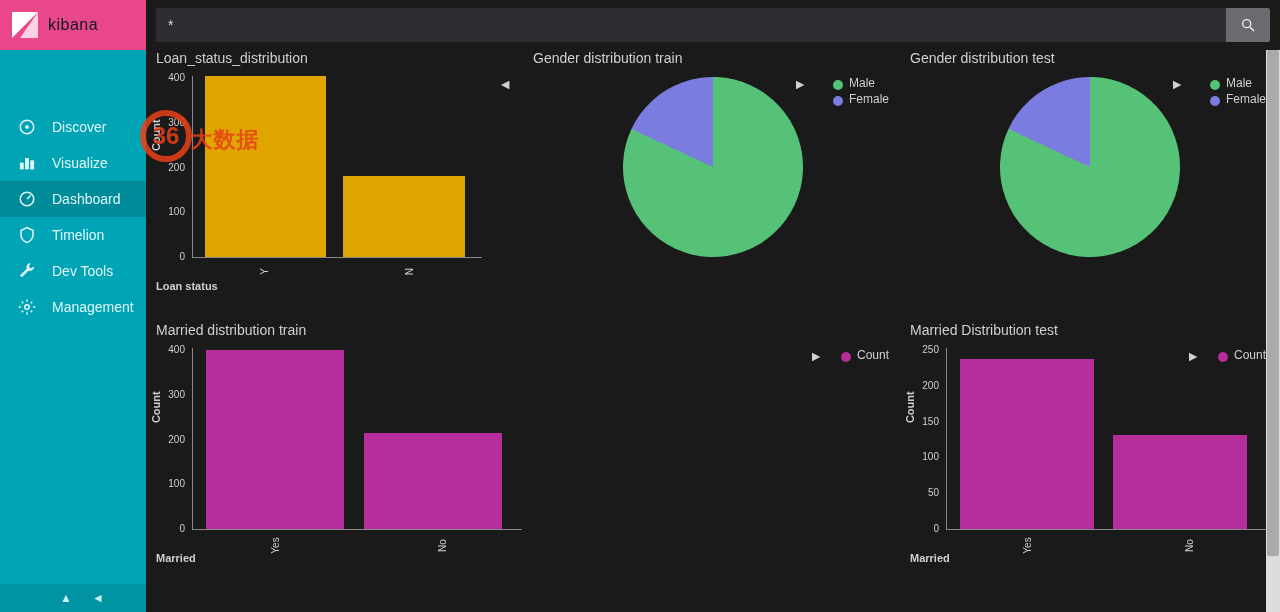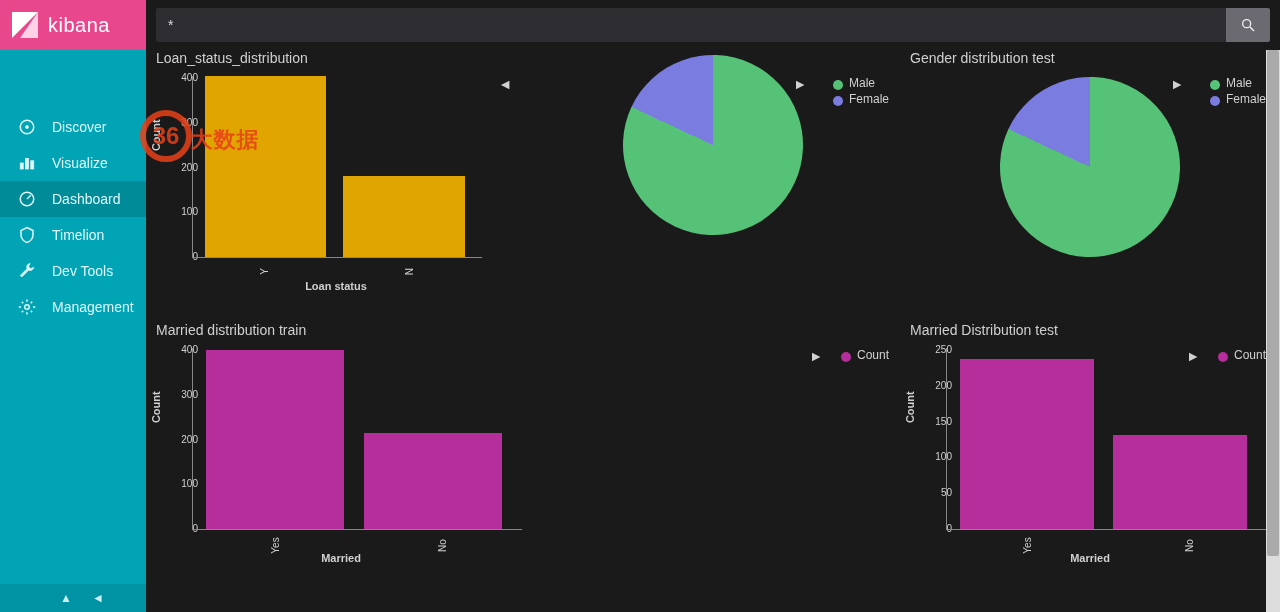--- a/index.html
+++ b/index.html
@@ -3,21 +3,21 @@
 <meta charset="utf-8">
 <style>
 * { margin: 0; padding: 0; box-sizing: border-box; }
 body { font-family: "Helvetica Neue", Arial, sans-serif; background: #1a1a1a; color: #d0d0d0; width: 1280px; height: 612px; overflow: hidden; }
 .app { display: flex; height: 100%; width: 1280px; }
 
 
 .sidebar { width: 168px; background: #00A4B4; display: flex; flex-direction: column; }
 .logo-area { background: #E8488B; height: 50px; display: flex; align-items: center; padding-left: 10px; }
 .logo-mark { width: 30px; height: 30px; margin-right: 8px; }
-.logo-text { color: #ffffff; font-size: 20px; font-weight: 400; letter-spacing: 0.5px; }
+.logo-text { color: #0f172a; font-size: 16px; font-weight: 400; letter-spacing: 0.5px; }
 .nav-list { list-style: none; padding-top: 20px; margin-top: 39px; }
 .nav-item { display: flex; align-items: center; height: 36px; padding-left: 18px; color: #e0f7fa; font-size: 14px; cursor: pointer; }
 .nav-item.active { background: rgba(0,0,0,0.15); }
 .nav-icon { width: 18px; height: 18px; margin-right: 16px; fill: #e0f7fa; stroke: #e0f7fa; }
 .sidebar-footer { margin-top: auto; height: 28px; background: #0093a3; display: flex; align-items: center; padding-left: 60px; gap: 20px; }
 .sidebar-footer .foot-icon { color: #cceff2; font-size: 12px; }
 
 
 .main { flex: 1; display: flex; flex-direction: column; background: #1a1a1a; }
 .topbar { height: 50px; display: flex; align-items: center; padding: 8px 10px; background: #1a1a1a; }
@@ -29,22 +29,22 @@
 
 .panel { position: relative; }
 .panel-title { color: #d0d0d0; font-size: 14px; margin-bottom: 6px; }
 .collapse-btn { position: absolute; top: 26px; font-size: 14px; color: #d0d0d0; background: none; border: none; cursor: pointer; }
 .legend { position: absolute; top: 26px; right: 4px; font-size: 12px; color: #d0d0d0; }
 .legend-item { display: flex; align-items: flex-end; margin-bottom: 2px; }
 .legend-swatch { width: 10px; height: 10px; border-radius: 50%; margin-right: 6px; }
 
 .chart-area { position: relative; }
 .axis-label-y { position: absolute; left: -6px; top: 50%; transform: rotate(-90deg) translateX(50%); transform-origin: left top; font-size: 11px; font-weight: bold; color: #d0d0d0; }
-.axis-label-x { text-align: center; font-size: 11px; font-weight: bold; color: #d0d0d0; margin-top: 18px; }
-.y-ticks { position: absolute; left: 18px; top: 0; height: 100%; display: flex; flex-direction: column; justify-content: space-between; font-size: 10px; color: #d0d0d0; text-align: right; width: 24px; }
+.axis-label-x { text-align: left; font-size: 11px; font-weight: bold; color: #d0d0d0; margin-top: 18px; }
+.y-ticks { position: absolute; left: 5px; top: 0; height: 100%; display: flex; flex-direction: column; justify-content: space-between; font-size: 10px; color: #d0d0d0; text-align: right; width: 24px; }
 .plot { position: absolute; left: 36px; right: 4px; top: 4px; bottom: 4px; border-left: 1px solid #888; border-bottom: 1px solid #888; }
 .bar { position: absolute; bottom: 0; }
 .x-ticks { position: absolute; left: 36px; right: 4px; font-size: 10px; color: #d0d0d0; display: flex; }
 .x-tick { flex: 1; text-align: center; transform: rotate(-90deg); transform-origin: center; }
 
 .pie-wrap { display: flex; justify-content: center; align-items: center; height: 190px; }
 .pie { width: 180px; height: 180px; border-radius: 50%; }
 
 .watermark { position: absolute; top: 110px; left: 140px; pointer-events: none; opacity: 0.85; font-weight: bold; }
 .wm-circle { display:inline-block; width: 52px; height: 52px; border: 6px solid #E84118; border-radius: 50%; color: #E84118; text-align: center; line-height: 40px; font-size: 24px; font-weight: 900; }
@@ -146,20 +146,21 @@
           </div>
           <div class="x-ticks" style="top:194px">
             <span class="x-tick">Y</span>
             <span class="x-tick">N</span>
           </div>
         </div>
         <div class="axis-label-x">Loan status</div>
       </div>
 
       <div class="panel">
+        <div class="panel-title">Gender distribution train</div>
         <button class="collapse-btn" style="right:86px">►</button>
         <div class="legend">
           <div class="legend-item">
               <span class="legend-swatch" style="background:#55C278"></span>
               <span>Male</span>
             </div>
           <div class="legend-item">
               <span class="legend-swatch" style="background:#7A7CE0"></span>
               <span>Female</span>
             </div>

